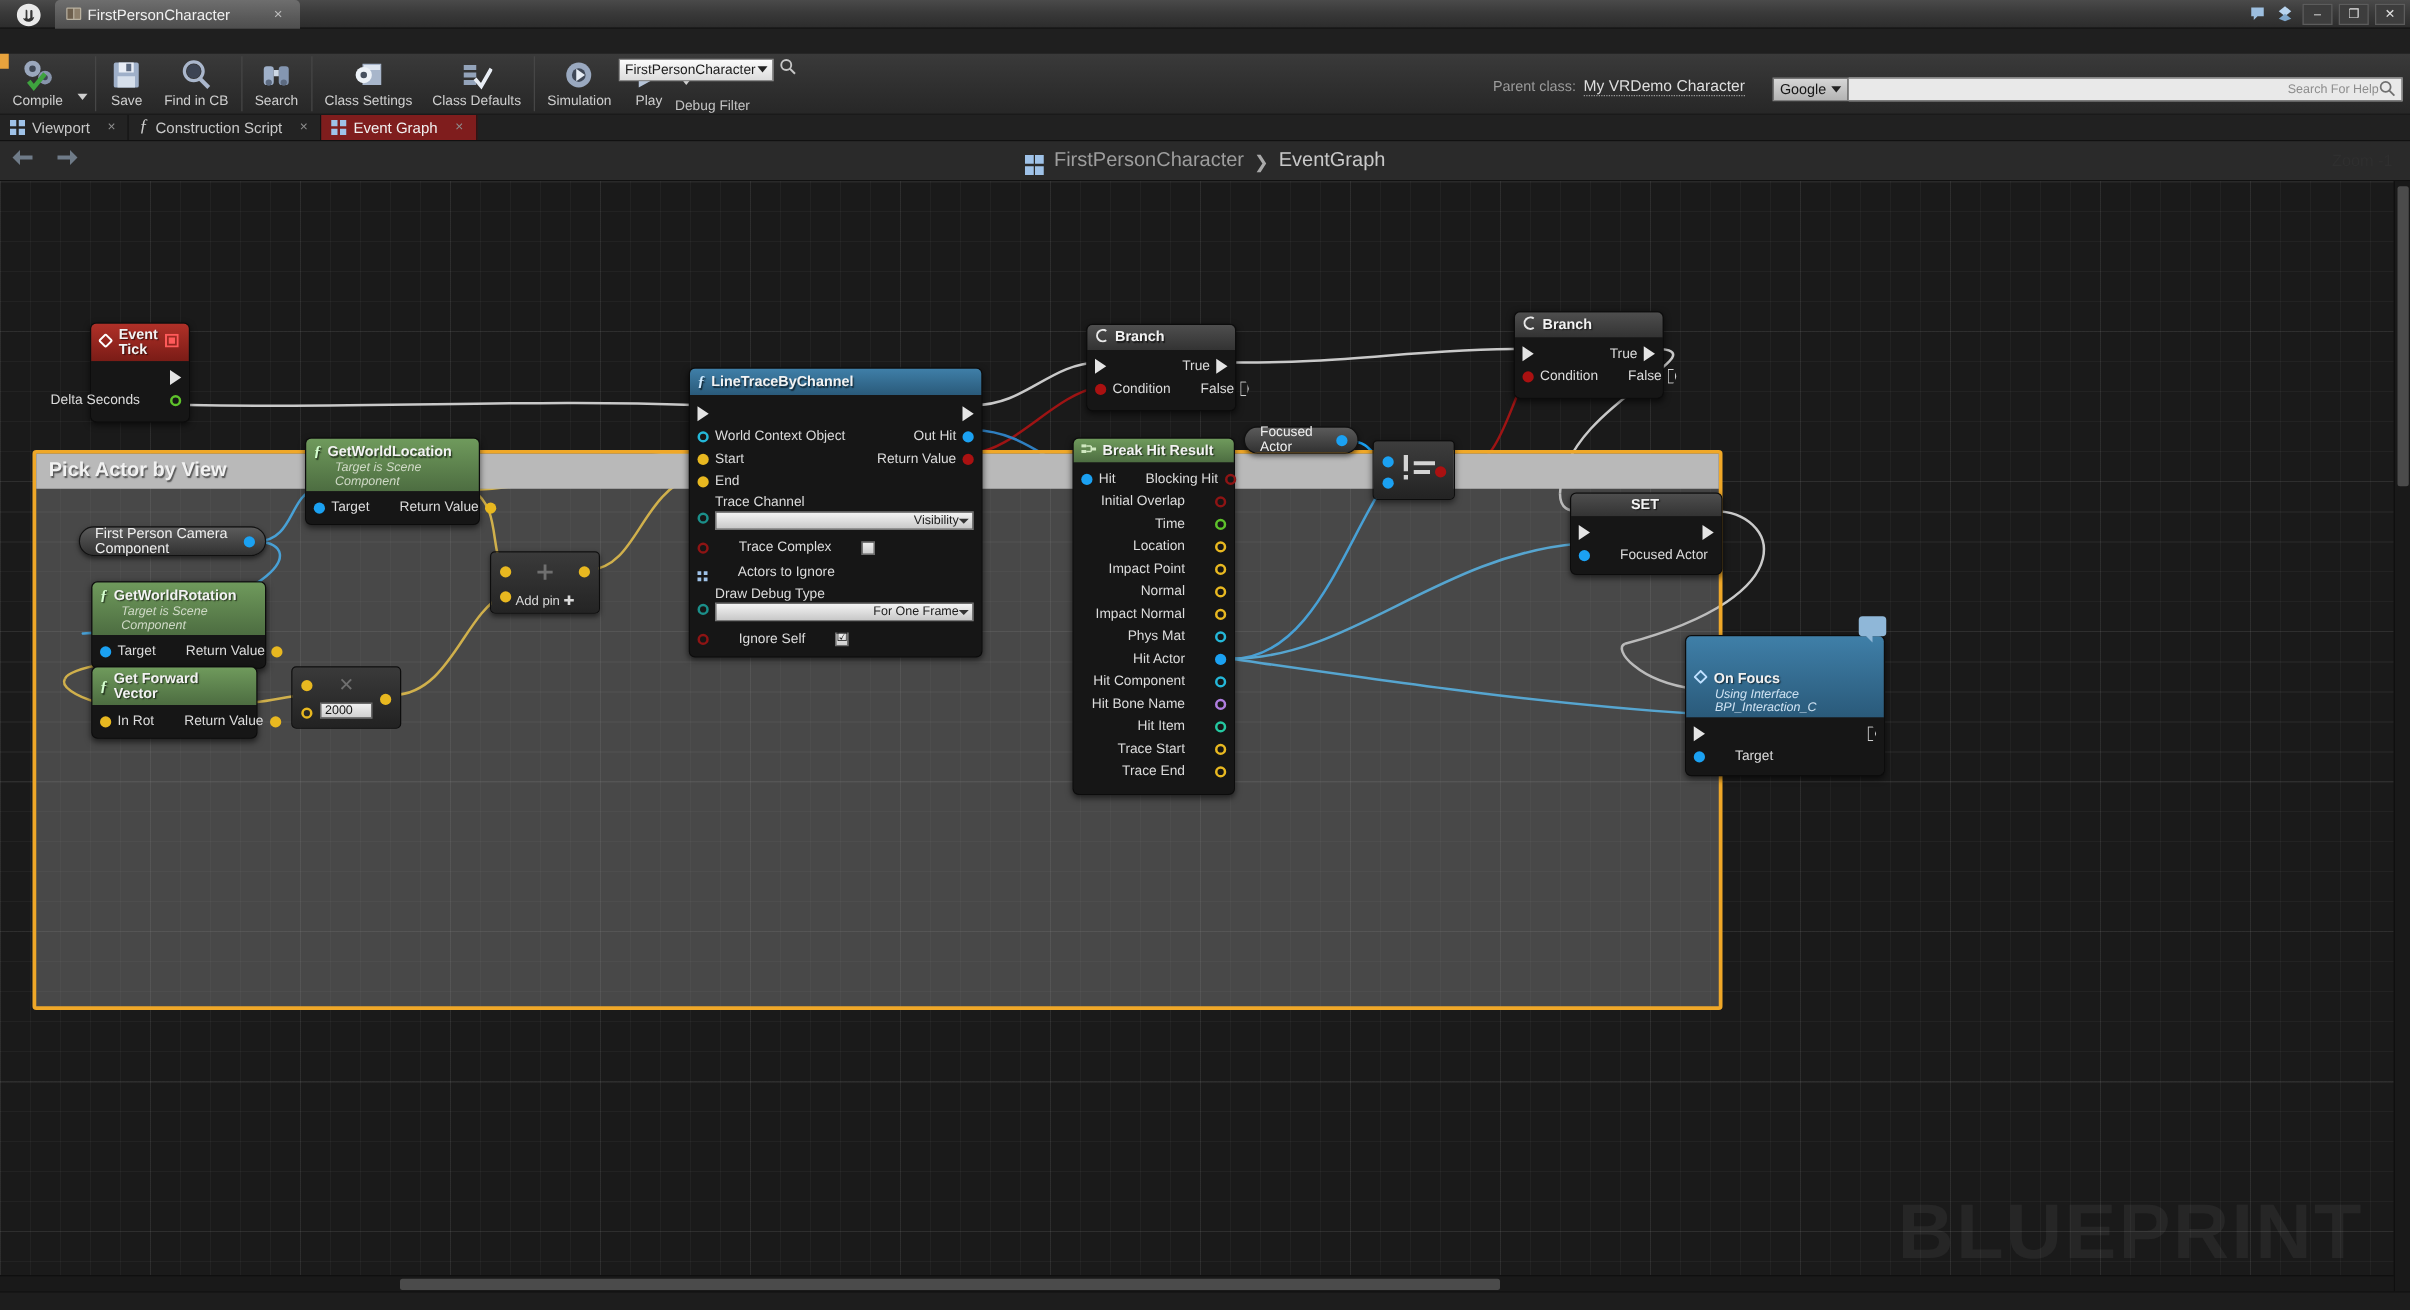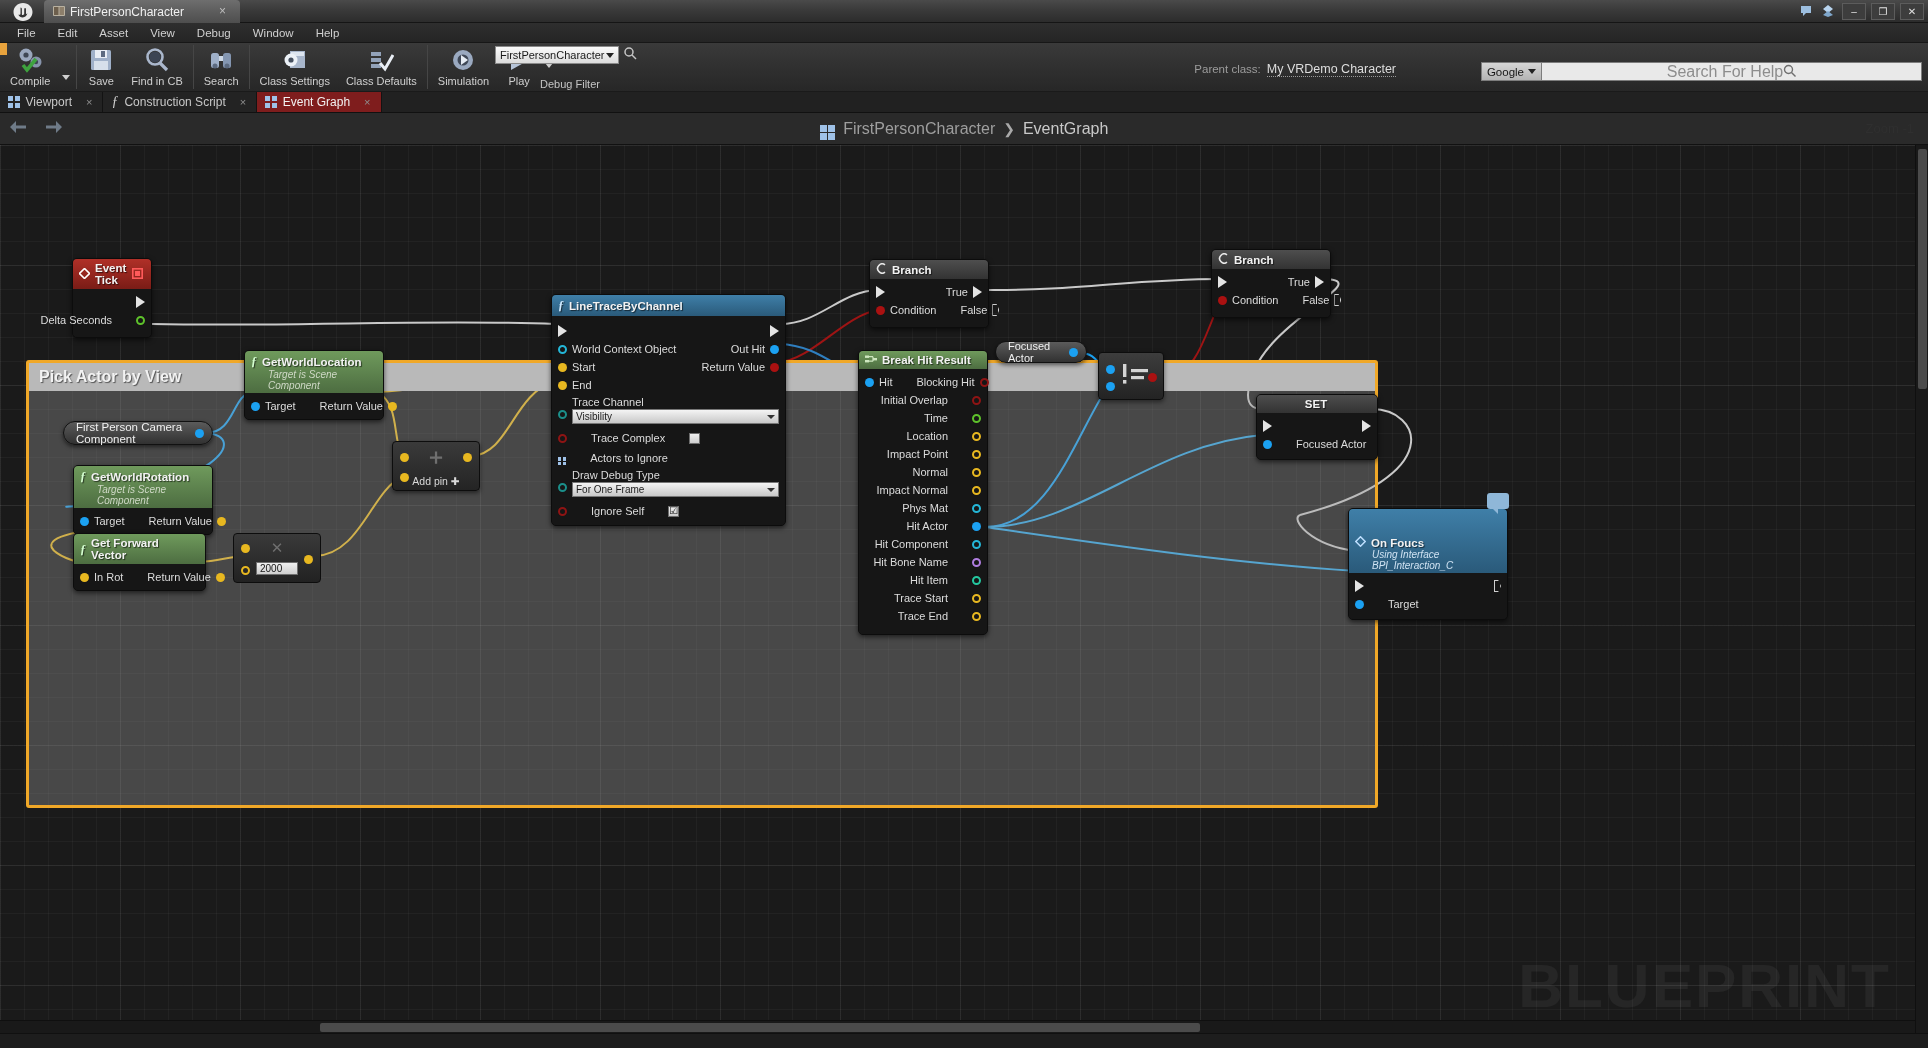--- a/index.html
+++ b/index.html
@@ -83,23 +83,23 @@
     position:absolute; right:532px; top:19px; display:flex; align-items:baseline; gap:6px;
   }
   .parentclass .pl { font-size:11.5px; color:#9c9c9c; }
   .parentclass .pv { font-size:12.5px; color:#dedede; border-bottom:1px dotted #9a9a9a; }
   .searchhelp { position:absolute; right:6px; top:19px; display:flex; align-items:stretch; height:19px; }
   .googledd {
     background:linear-gradient(to bottom,#d6d6d6,#b4b4b4); border:1px solid #7d7d7d;
     font-size:11.5px; color:#161616; display:flex; align-items:center; gap:4px; padding:0 5px;
   }
   .helpinput {
-    width:380px; background:#e9e9e9; border:1px solid #7d7d7d; border-left:none;
-    display:flex; align-items:center; justify-content:center; padding:0 5px;
-    font-size:16px; color:#8d8d8d;
+    width:443px; background:#e9e9e9; border:1px solid #7d7d7d; border-left:none;
+    display:flex; align-items:center; justify-content:flex-end; padding:0 5px;
+    font-size:10px; color:#8d8d8d;
   }
 
   
   .graphtabs {
     position:absolute; left:0; top:92px; width:1928px; height:21px;
     background:#212121; border-bottom:1px solid #111;
     display:flex; align-items:stretch;
   }
   .gtab {
     display:flex; align-items:center; gap:6px; padding:0 10px 0 8px;
@@ -221,21 +221,21 @@
     background:linear-gradient(to bottom,#5b5b5b,#313131);
     border:1px solid #111; box-shadow:0 2px 4px rgba(0,0,0,.55);
     display:flex; align-items:center; padding:0 8px 0 12px; gap:8px;
     font-size:11.5px; color:#f0f0f0;
   }
 
   
   .ncombo {
     height:15px; background:linear-gradient(to bottom,#f4f4f4,#c8c8c8);
     border:1px solid #777; font-size:10px; color:#1c1c1c;
-    display:flex; align-items:center; justify-content:space-between; padding:0 3px;
+    display:flex; align-items:center; justify-content:flex-end; padding:0 3px;
   }
   .ncombo .cc { width:0;height:0;border-left:4px solid transparent;border-right:4px solid transparent;border-top:4px solid #333; }
   .ncheck { width:11px;height:11px;background:linear-gradient(to bottom,#efefef,#cdcdcd);border:1px solid #6e6e6e; display:flex;align-items:center;justify-content:center;font-size:9px;color:#111; }
 
   .addpin {
     position:absolute; border-radius:4px; background:linear-gradient(to bottom,#3a3a3a,#242424);
     border:1px solid #0d0d0d; box-shadow:0 2px 4px rgba(0,0,0,.5);
   }
   .addpin .plus { position:absolute; left:50%; top:8px; transform:translateX(-50%); font-size:22px; color:#6f6f6f; font-weight:bold; line-height:14px; }
   .addpin .cap { position:absolute; bottom:3px; left:0; width:100%; text-align:center; font-size:10.5px; color:#d9d9d9; }
@@ -293,29 +293,20 @@
             <path d="M7 1l5 4-5 4-5-4z" fill="#b8d4ef"></path>
             <path d="M7 7l5 4-5 2-5-2z" fill="#7fa7cc"></path>
           </svg>
       </span>
       <span class="winbtn">–</span>
       <span class="winbtn">❐</span>
       <span class="winbtn">✕</span>
     </div>
   </div>
 
-  <div class="menubar">
-    <span class="mi">File</span>
-    <span class="mi">Edit</span>
-    <span class="mi">Asset</span>
-    <span class="mi">View</span>
-    <span class="mi">Debug</span>
-    <span class="mi">Window</span>
-    <span class="mi">Help</span>
-  </div>
 
   <div class="toolbar">
     <div class="tb-accent"></div>
 
     <div class="tbgroup" style="left:2px;">
       <div class="tbtn">
         <span class="ico">
           <svg width="30" height="28" viewBox="0 0 30 28">
             <circle cx="11" cy="9" r="6.5" fill="#9aa7bd"></circle>
               <circle cx="11" cy="9" r="2.6" fill="#3e4654"></circle>

